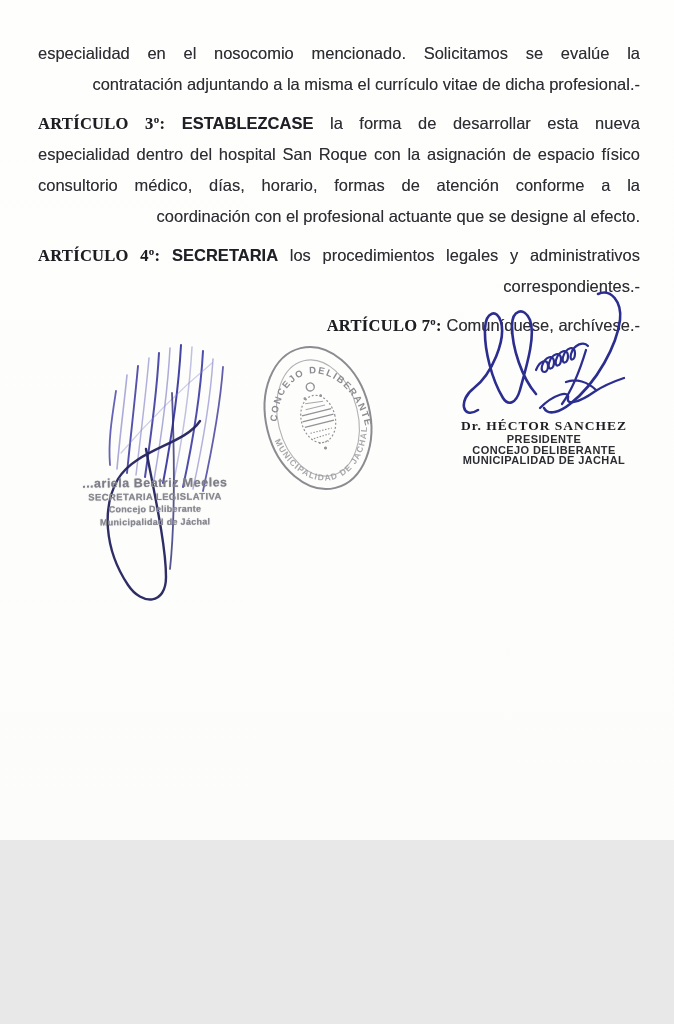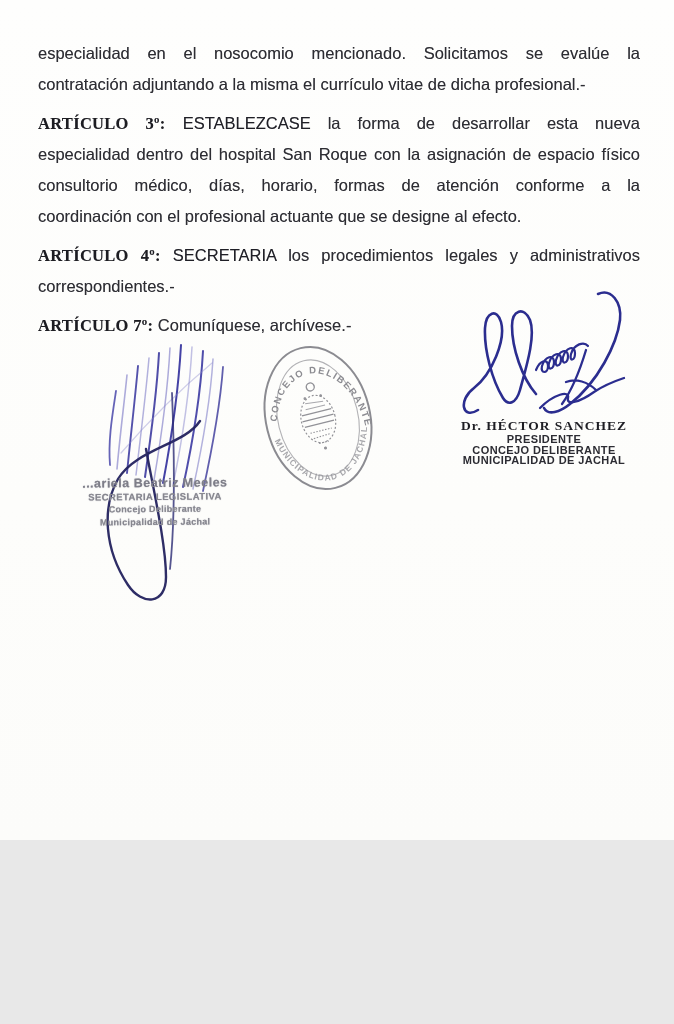--- a/index.html
+++ b/index.html
@@ -17,33 +17,34 @@
     width:602px;
     top:38px;
     color:#2d2d33;
     text-shadow:0 0 0.6px rgba(45,45,55,0.45);
   }
   .para{margin:0 0 8px 0;}
   .line{
     font-size:16.5px;
     line-height:31px;
     white-space:normal;
+    text-align:right;
   }
   .line.j{
     text-align:justify;
     text-align-last:justify;
   }
   .lbl{
     font-family:"Liberation Serif",serif;
     font-weight:bold;
     color:#1d1d22;
     letter-spacing:0.3px;
   }
   .kw{
-    font-weight:normal;
+    font-weight:bold;
     color:#1f1f26;
   }
   
   .sig-svg{position:absolute;}
   .leftblock{
     position:absolute;
     left:60px;top:477px;width:190px;
     text-align:center;
     color:#87878f;
     text-shadow:0 0 1px rgba(135,135,150,0.8);

